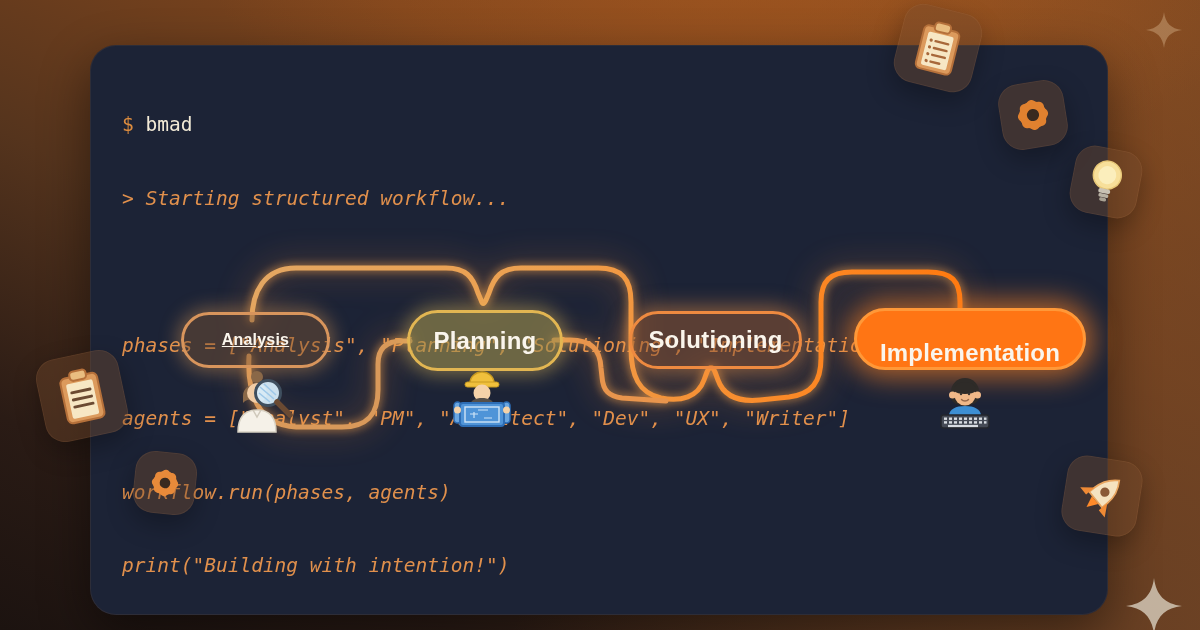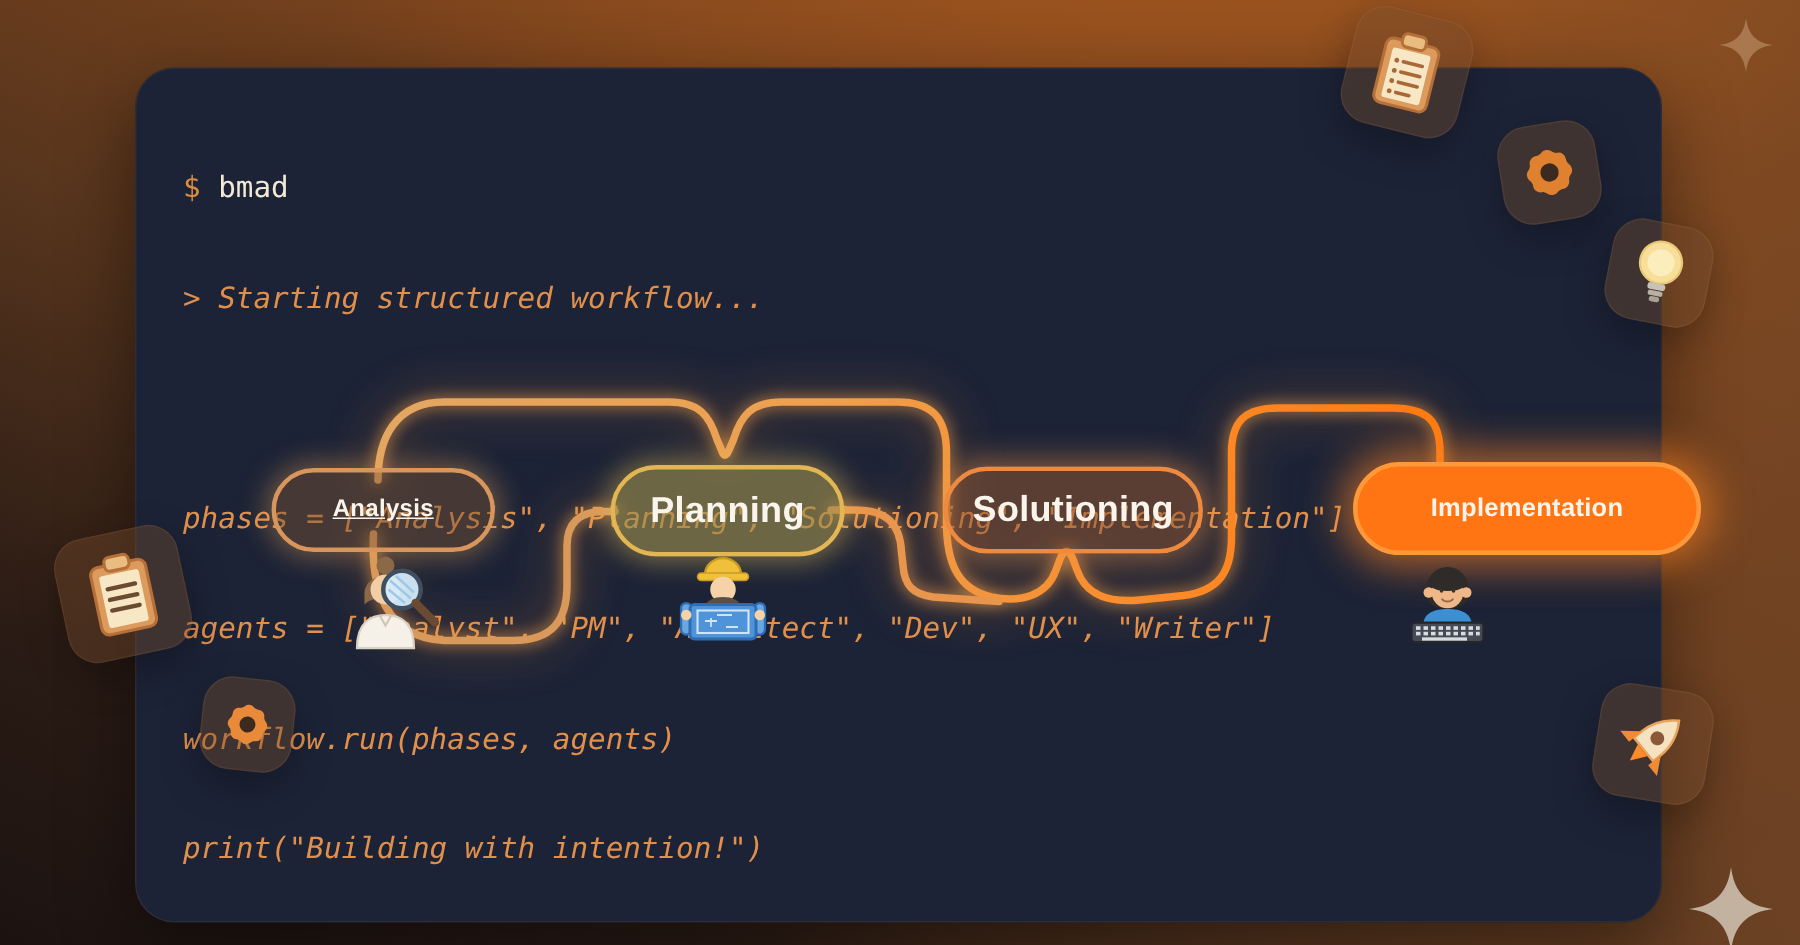--- a/index.html
+++ b/index.html
@@ -39,23 +39,23 @@
   }
   .pill-analysis{left:181px;top:312px;width:143px;height:50px;font-size:16px;
     border:3.5px solid #d8955c;background:rgba(122,84,54,0.45);
     box-shadow:0 0 18px 4px rgba(235,162,85,0.40);text-decoration:underline;}
   .pill-planning{left:407px;top:310px;width:150px;height:55px;font-size:24px;
     border:3.5px solid #e2b652;background:rgba(158,143,77,0.62);
     box-shadow:0 0 18px 4px rgba(236,192,92,0.45);}
   .pill-solutioning{left:629px;top:311px;width:167px;height:52px;font-size:24px;
     border:3.5px solid #ee8a40;background:rgba(148,89,52,0.52);
     box-shadow:0 0 20px 4px rgba(246,150,70,0.50);}
-  .pill-implementation{left:902px;top:308px;width:226px;height:56px;font-size:17px;
+  .pill-implementation{left:854px;top:308px;width:226px;height:56px;font-size:24px;
     border:3px solid #ff9838;background:#ff7514;
-    box-shadow:0 0 26px 8px rgba(255,130,35,0.62);}
+    box-shadow:0 0 26px 8px rgba(255,130,35,0.62);align-items:flex-end;}
   
   .agent{position:absolute;}
   
   .tile{
     position:absolute;border-radius:20px;
     background:rgba(118,76,44,0.40);
     box-shadow:0 10px 26px rgba(0,0,0,0.28), inset 0 0 0 1px rgba(255,190,130,0.07);
     display:flex;align-items:center;justify-content:center;
   }
   .tile-clip-tr{left:898px;top:8px;width:80px;height:80px;transform:rotate(14deg);}

